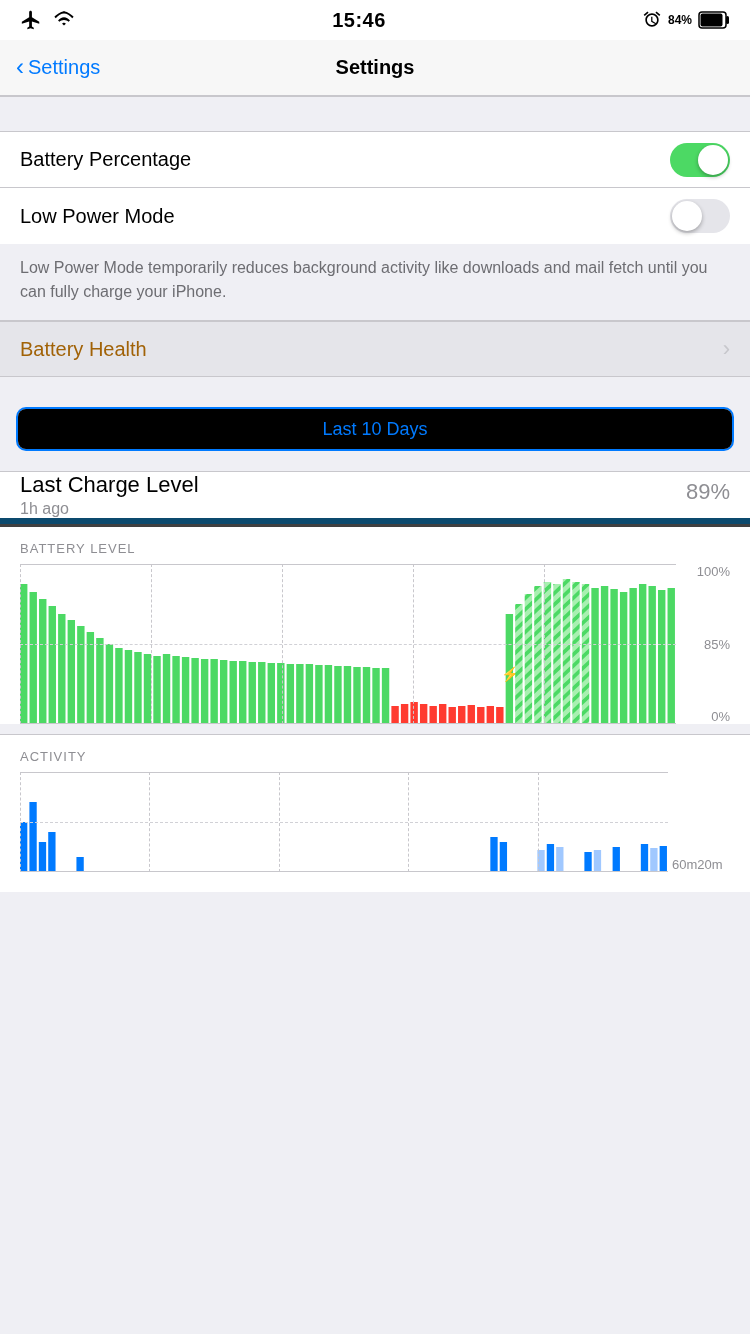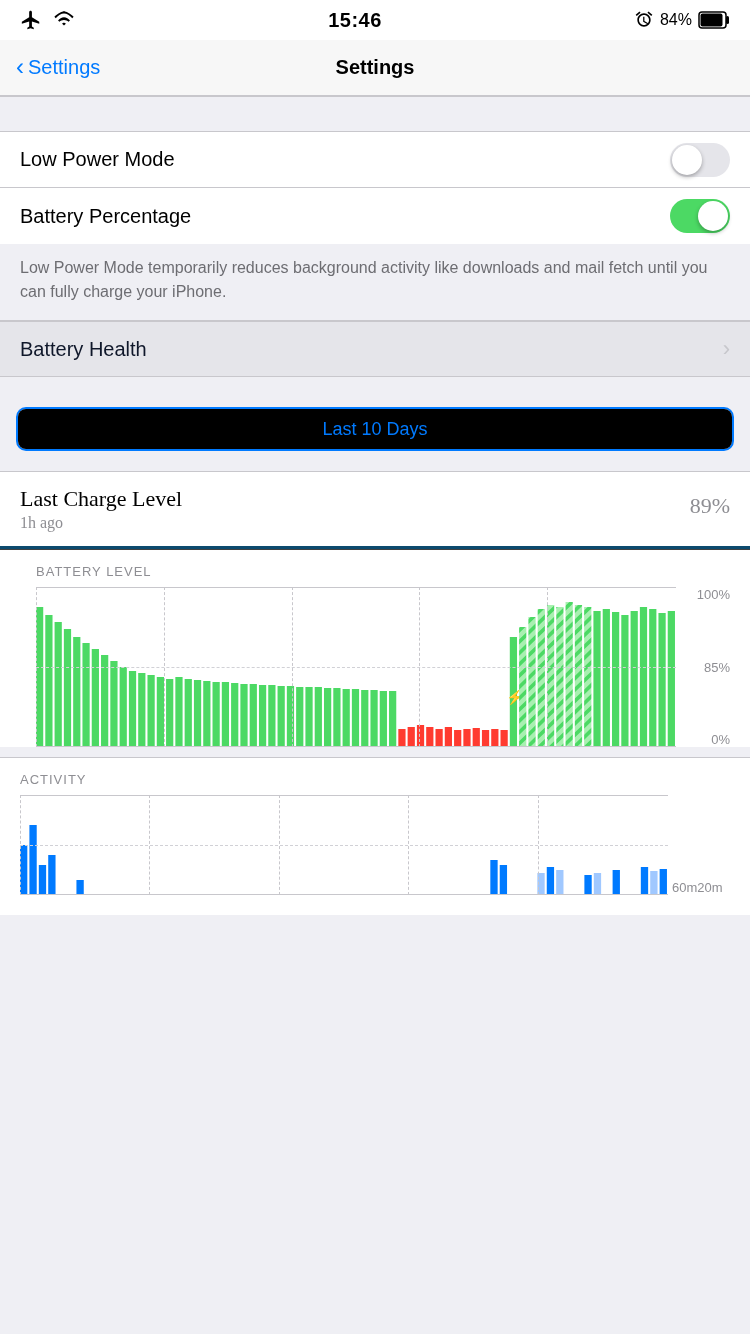--- a/index.html
+++ b/index.html
@@ -16,21 +16,21 @@
     .status-bar {
       background: #fff;
       height: 40px;
       display: flex;
       align-items: center;
       justify-content: space-between;
       padding: 0 20px;
     }
     .status-left { display: flex; align-items: center; gap: 10px; }
     .status-center { font-size: 20px; font-weight: 600; letter-spacing: 0.5px; }
-    .status-right { display: flex; align-items: center; gap: 6px; font-size: 16px; font-weight: 400; }
+    .status-right { display: flex; align-items: center; gap: 6px; font-size: 12px; font-weight: 700; }
 
     
     .nav-bar {
       background: #f7f7f7;
       border-bottom: 1px solid #c8c7cc;
       height: 56px;
       display: flex;
       align-items: center;
       justify-content: center;
       position: relative;
@@ -123,21 +123,21 @@
       background: #e5e5ea;
       display: flex;
       align-items: center;
       justify-content: space-between;
       padding: 0 20px;
       min-height: 56px;
       border-top: 1px solid #c8c7cc;
       border-bottom: 1px solid #c8c7cc;
       cursor: pointer;
     }
-    .battery-health-label { font-size: 20px; color: #0f172a; }
+    .battery-health-label { font-size: 20px; color: #a16207; }
     .chevron-right { color: #c7c7cc; font-size: 22px; font-weight: 300; }
 
     
     .usage-section {
       background: #efeff4;
       padding-top: 20px;
     }
 
     .segment-container {
       margin: 0 16px 20px;
@@ -155,38 +155,37 @@
       font-size: 18px;
       font-weight: 500;
       cursor: pointer;
     }
     .segment-btn.active { background: #007aff; color: #fff; }
     .segment-btn.inactive { background: #000000; color: #007aff; }
 
     
     .charge-level-row {
       background: #fff;
-      padding: 14px 20px;
+      padding: 0 20px;
       border-top: 1px solid #c8c7cc;
-      border-bottom: 3px solid #0c4a6e;
+      border-bottom: 6px solid #0c4a6e;
       display: flex;
       align-items: flex-start;
       justify-content: space-between;
-      font-family: Liberation Serif, serif;
     }
     .charge-level-left {}
     .charge-level-title { font-size: 22px; font-weight: 400; color: #000; }
     .charge-level-sub { font-size: 16px; color: #8e8e93; margin-top: 2px; }
     .charge-level-pct { font-size: 22px; color: #8e8e93; line-height: 1.8; }
 
     
     .chart-section {
       background: #fff;
-      border-top: 1px solid #404040;
-      padding: 14px 0 0 16px;
+      border-top: 3px solid #404040;
+      padding: 14px 0 0 0;
     }
     .chart-label {
       font-size: 13px;
       color: #8e8e93;
       letter-spacing: 1px;
       padding: 0 20px;
       margin-bottom: 8px;
     }
 
     
@@ -231,28 +230,28 @@
     <span class="nav-back-chevron">‹</span>
     <span>Settings</span>
   </div>
   <span class="nav-title">Settings</span>
 </div>
 
 <div class="section-separator"></div>
 
 <div class="settings-group">
   <div class="settings-row">
+    <span class="row-label">Battery Percentage</span>
+    <div class="toggle on">
+      <div class="toggle-knob"></div>
+    </div>
+  </div>
+  <div class="settings-row">
     <span class="row-label">Low Power Mode</span>
     <div class="toggle off">
-      <div class="toggle-knob"></div>
-    </div>
-  </div>
-  <div class="settings-row">
-    <span class="row-label">Battery Percentage</span>
-    <div class="toggle on">
       <div class="toggle-knob"></div>
     </div>
   </div>
 </div>
 
 <div class="description-text">Low Power Mode temporarily reduces background activity like downloads and mail fetch until you can fully charge your iPhone.</div>
 
 <div class="battery-health-row">
   <span class="battery-health-label">Battery Health</span>
   <span class="chevron-right">›</span>

